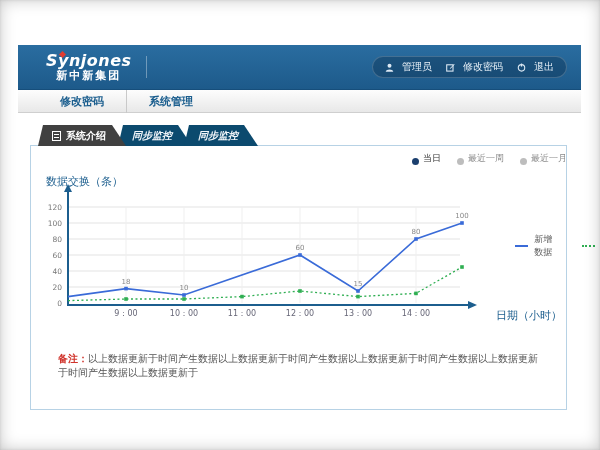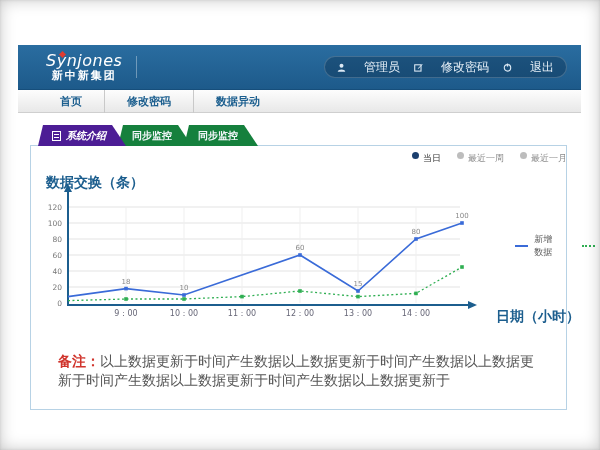--- a/index.html
+++ b/index.html
@@ -15,31 +15,31 @@
     box-shadow: inset 0 0 16px rgba(0,0,0,.22), inset 0 0 3px rgba(0,0,0,.12);
   }
   
   .app-header {
     position:absolute; left:18px; top:45px; width:563px; height:45px;
     background: linear-gradient(#2a6da0, #1d5a8a);
     border-bottom: 1px solid #164e7b;
     display:flex; align-items:center;
   }
   .brand { position:relative; margin-left:28px; color:#fff; text-align:center; line-height:1.05; }
-  .brand-name { font-size:16px; font-weight:normal; font-style:italic; letter-spacing:.5px;text-align:right; }
+  .brand-name { font-size:16px; font-weight:bold; font-style:italic; letter-spacing:.5px;text-align:right; }
   .brand-dot { position:absolute; left:14px; top:-1px; width:5px; height:5px; background:#e03c31; transform:rotate(45deg); }
   .brand-sub { font-size:11px; font-weight:bold; letter-spacing:2px; }
   .header-divider { width:1px; height:22px; background:rgba(255,255,255,.35); margin:0 12px 0 14px; }
   .app-title { color:#fff; font-size:14px; letter-spacing:1px; }
   .userbar {
     position:absolute; right:14px; top:11px; height:22px;
     background: rgba(10,40,70,.35); border:1px solid rgba(255,255,255,.18);
     border-radius:11px; display:flex; align-items:center; padding:0 12px; gap:14px;
   }
-  .userbar-item { display:flex; align-items:center; gap:18px; color:#e8f1f8; font-size:12px; cursor:pointer; }
+  .userbar-item { display:flex; align-items:center; gap:8px; color:#e8f1f8; font-size:10px; cursor:pointer; }
   .userbar-item svg { display:block; }
   
   .nav {
     position:absolute; left:18px; top:90px; width:563px; height:23px;
     background: linear-gradient(#fdfdfd,#e8e8e8);
     border-bottom:1px solid #cfcfcf;
     display:flex; align-items:center; padding-left:20px;
   }
   .nav-item {
     color:#1b5e8e; font-size:11px; font-weight:bold; padding:0 22px;
@@ -47,47 +47,47 @@
   }
   .nav-item:last-child { border-right:none; }
   
   .tabs { position:absolute; left:38px; top:125px; height:21px; display:flex; z-index:5; }
   .tab {
     height:21px; display:flex; align-items:center; justify-content:center; gap:5px;
     font-size:10px; font-weight:bold; cursor:pointer;
     clip-path: polygon(0 100%, 5px 0, calc(100% - 14px) 0, 100% 100%);
     padding:0 20px 0 14px; margin-right:-8px;
   }
-  .tab.active { background:#4c1d95; color:#fff; z-index:6;font-style:italic; }
-  .tab.inactive { background:#15803d; color:#f2f6fa; }
+  .tab.active { background:#404040; color:#fff; z-index:6; }
+  .tab.inactive { background:#0c4a6e; color:#f2f6fa;font-style:italic; }
   .tab-doc-icon { width:9px; height:10px; border:1px solid #fff; background:transparent; position:relative; }
   .tab-doc-icon::before, .tab-doc-icon::after {
     content:""; position:absolute; left:1px; right:1px; height:1px; background:#fff;
   }
   .tab-doc-icon::before { top:2px; } .tab-doc-icon::after { top:5px; }
   
   .panel {
     position:absolute; left:30px; top:145px; width:537px; height:265px;
     border:1px solid #b7d2e5; background:#fff;
   }
   .range-group { position:absolute; left:412px; top:152px; display:flex; gap:16px; align-items:center; z-index:6; }
-  .range-option { display:flex; align-items:flex-start; gap:4px; font-size:9px; cursor:pointer; }
+  .range-option { display:flex; align-items:flex-end; gap:4px; font-size:9px; cursor:pointer; }
   .radio-dot { width:7px; height:7px; border-radius:50%; }
   .radio-dot.on  { background:#1b3f6e; }
   .radio-dot.off { background:#bdbdbd; }
   .range-option .lbl-on  { color:#333; }
   .range-option .lbl-off { color:#8a8a8a; }
-  .axis-label { position:absolute; color:#1c5e8e; font-size:14px; font-weight:bold; z-index:4; }
+  .axis-label { position:absolute; color:#1c5e8e; font-size:11px; font-weight:normal; z-index:4; }
   #ylabel { left:46px; top:174px; }
   #xlabel { left:468px; top:308px;margin-left:28px; }
   .chart-svg { position:absolute; left:0; top:0; width:600px; height:450px; z-index:3; }
   .legend { position:absolute; left:515px; top:233px; display:flex; flex-direction:row; gap:28px; z-index:4; }
   .legend-entry { display:flex; align-items:center; gap:6px; font-size:9px; color:#555; }
   .legend-line { width:24px; height:0; border-top-width:2px; }
-  .note { position:absolute; left:58px; top:352px; width:482px; font-size:14px; color:#555; line-height:1.35; z-index:4; }
+  .note { position:absolute; left:58px; top:352px; width:482px; font-size:10px; color:#555; line-height:1.35; z-index:4; }
   .note .note-prefix { color:#d0342c; font-weight:bold; }
 </style>
 </head>
 <body>
 
 <div class="app-header">
   <div class="brand">
     <div class="brand-dot"></div>
     <div class="brand-name">Synjones</div>
     <div class="brand-sub">新中新集团</div>
@@ -119,23 +119,22 @@
             <circle cx="5" cy="5.4" r="3.6" fill="none" stroke="#dce9f4" stroke-width="1.2"></circle>
             <line x1="5" y1="0.6" x2="5" y2="4" stroke="#dce9f4" stroke-width="1.4"></line>
           </svg>
       </span>
       <span>退出</span>
     </div>
   </div>
 </div>
 
 <div class="nav">
-  <div class="nav-item">首页</div>
   <div class="nav-item">修改密码</div>
-  <div class="nav-item">数据异动</div>
+  <div class="nav-item">系统管理</div>
 </div>
 
 <div class="tabs">
   <div class="tab active">
     <span class="tab-doc-icon"></span>
     <span>系统介绍</span>
   </div>
   <div class="tab inactive">
     <span>同步监控</span>
   </div>

